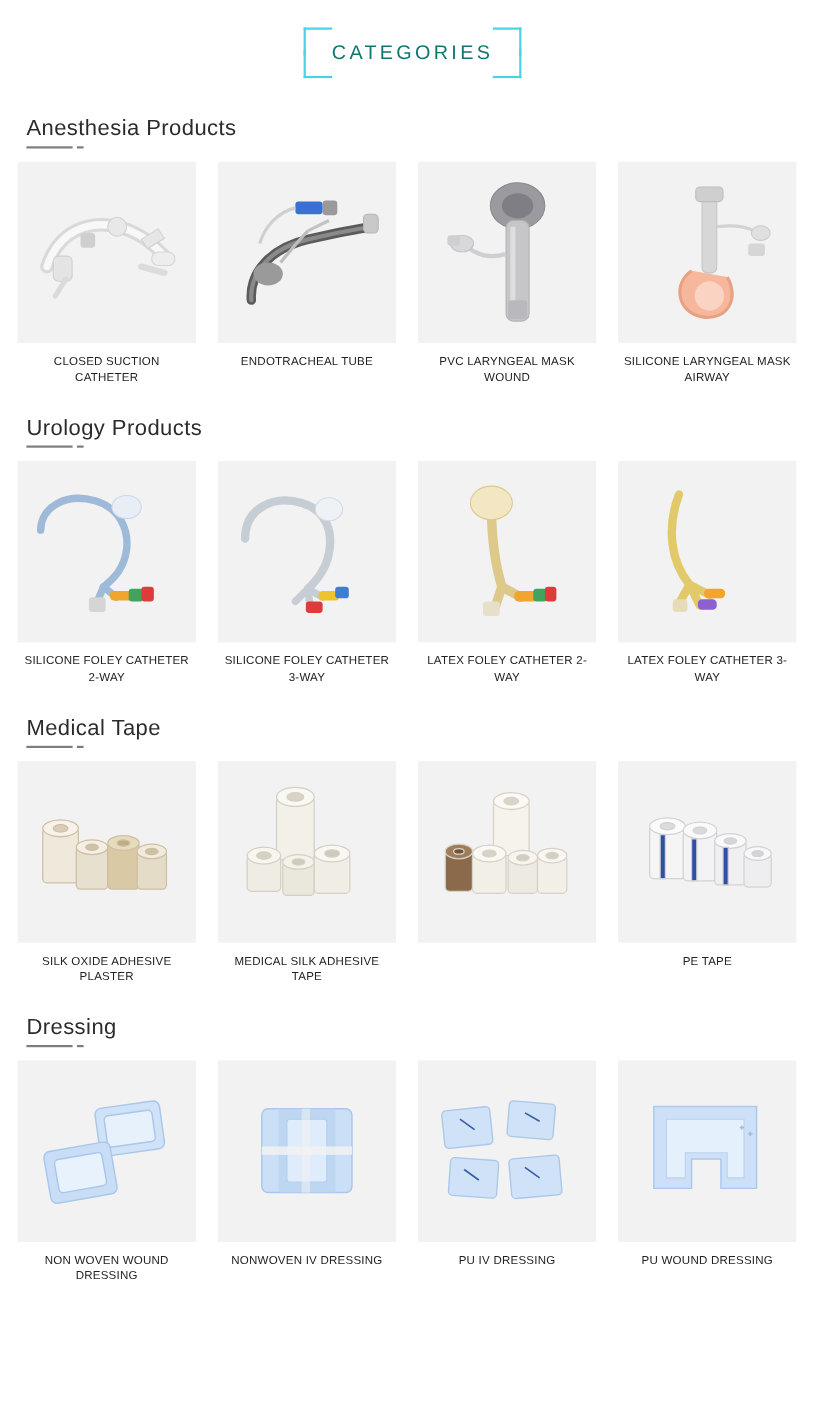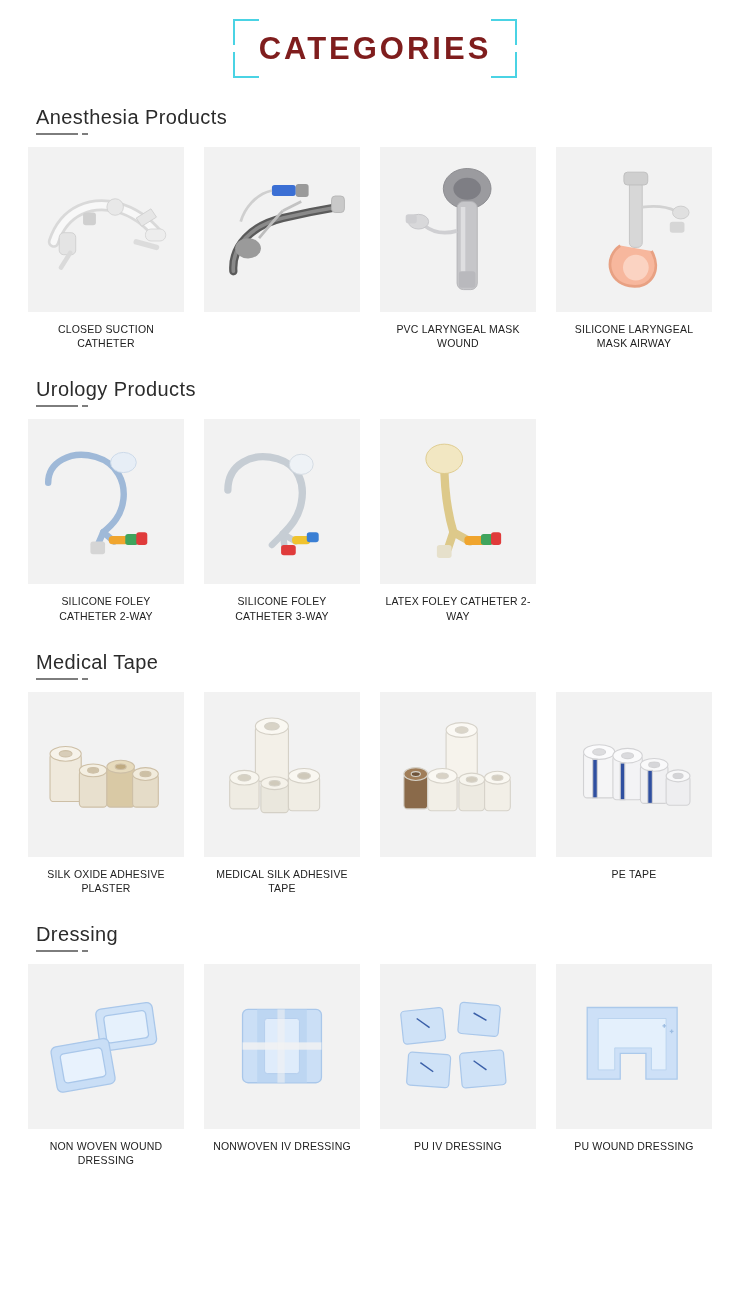--- a/index.html
+++ b/index.html
@@ -23,40 +23,40 @@
     display: flex;
     align-items: center;
     justify-content: center;
   }
   .header-inner {
     position: relative;
     display: inline-block;
     padding: 14px 26px;
   }
   .header-title {
-    font-size: 31px;
+    font-size: 18px;
     letter-spacing: 3px;
-    color: #7f1d1d;
-    font-weight: bold;
+    color: #0f766e;
+    font-weight: normal;
     line-height: 1;
     white-space: nowrap;
   }
   .corner {
     position: absolute;
     width: 26px;
     height: 26px;
     border: 2px solid #4ad3e4;
   }
   .corner.tl { top: 0; left: 0; border-right: none; border-bottom: none; }
   .corner.tr { top: 0; right: 0; border-left: none; border-bottom: none; }
   .corner.bl { bottom: 0; left: 0; border-right: none; border-top: none; }
   .corner.br { bottom: 0; right: 0; border-left: none; border-top: none; }
 
   
-  .section { width: 740px; padding: 0 28px; margin-bottom: 14px; }
+  .section { width: 740px; padding: 0 16px; margin-bottom: 14px; }
   .section-title {
     font-size: 20px;
     font-weight: normal;
     color: #2b2b2b;
     margin: 10px 0 2px 8px;
     letter-spacing: .4px;
   }
   .title-rule {
     margin: 4px 0 12px 8px;
     display: flex;
@@ -138,20 +138,21 @@
           <path d="M32 128 C 30 100, 52 78, 86 70 C 116 63, 134 60, 146 58" stroke="#8a8a8a" stroke-width="4" fill="none" stroke-linecap="round"></path>
           <ellipse cx="48" cy="103" rx="14" ry="11" fill="#9a9a9a"></ellipse>
           <rect x="139" y="46" width="14" height="18" rx="4" fill="#c9c9c9" stroke="#b5b5b5"></rect>
           <path d="M60 92 C 70 80, 78 70, 86 62" stroke="#bdbdbd" stroke-width="3" fill="none"></path>
           <path d="M86 62 l 20 -10" stroke="#c3c3c3" stroke-width="3" fill="none"></path>
           <rect x="74" y="34" width="26" height="12" rx="3" fill="#3b6fd4"></rect>
           <rect x="100" y="33" width="14" height="14" rx="3" fill="#9a9a9a"></rect>
           <path d="M74 40 C 56 44, 44 60, 40 74" stroke="#cfcfcf" stroke-width="3" fill="none"></path>
         </svg>
       </div>
+      <div class="caption">ENDOTRACHEAL TUBE</div>
     </div>
 
     <div class="card">
       <div class="thumb">
         <svg viewBox="0 0 170 165" preserveAspectRatio="xMidYMid meet">
           <rect width="170" height="165" fill="#f2f2f2"></rect>
           <ellipse cx="95" cy="38" rx="26" ry="22" fill="#9b9b9f" stroke="#8a8a8e"></ellipse>
           <ellipse cx="95" cy="38" rx="15" ry="12" fill="#7e7e84"></ellipse>
           <rect x="84" y="52" width="22" height="96" rx="7" fill="#c6c6c9" stroke="#b2b2b6"></rect>
           <rect x="88" y="58" width="5" height="86" fill="#e4e4e6" opacity=".8"></rect>
@@ -235,20 +236,35 @@
           <path d="M80 116 l -6 18" stroke="#ddc98a" stroke-width="9" stroke-linecap="round"></path>
           <rect x="92" y="120" width="22" height="10" rx="4" fill="#f0a52e"></rect>
           <rect x="110" y="118" width="13" height="12" rx="3" fill="#3fa45d"></rect>
           <rect x="121" y="116" width="11" height="14" rx="3" fill="#e03b3b"></rect>
           <rect x="62" y="130" width="16" height="14" rx="3" fill="#e6e0cb"></rect>
         </svg>
       </div>
       <div class="caption">LATEX FOLEY CATHETER 2-WAY</div>
     </div>
 
+    <div class="card">
+      <div class="thumb">
+        <svg viewBox="0 0 170 165" preserveAspectRatio="xMidYMid meet">
+          <rect width="170" height="165" fill="#f2f2f2"></rect>
+          <path d="M58 28 C 46 60, 50 92, 68 114" stroke="#e2c96a" stroke-width="8" fill="none" stroke-linecap="round"></path>
+          <path d="M68 114 l 20 10" stroke="#e2c96a" stroke-width="8" stroke-linecap="round"></path>
+          <path d="M68 114 l 10 20" stroke="#e2c96a" stroke-width="8" stroke-linecap="round"></path>
+          <path d="M68 114 l -10 18" stroke="#e2c96a" stroke-width="8" stroke-linecap="round"></path>
+          <rect x="82" y="118" width="20" height="9" rx="4" fill="#f0a52e"></rect>
+          <rect x="76" y="128" width="18" height="10" rx="4" fill="#8e5fd0"></rect>
+          <rect x="52" y="128" width="14" height="12" rx="3" fill="#e6dcb8"></rect>
+        </svg>
+      </div>
+      <div class="caption">LATEX FOLEY CATHETER 3-WAY</div>
+    </div>
 
   </div>
 </div>
 
 <div class="section">
   <h2 class="section-title">Medical Tape</h2>
   <div class="title-rule">
     <span class="bar"></span>
     <span class="dot"></span>
   </div>

